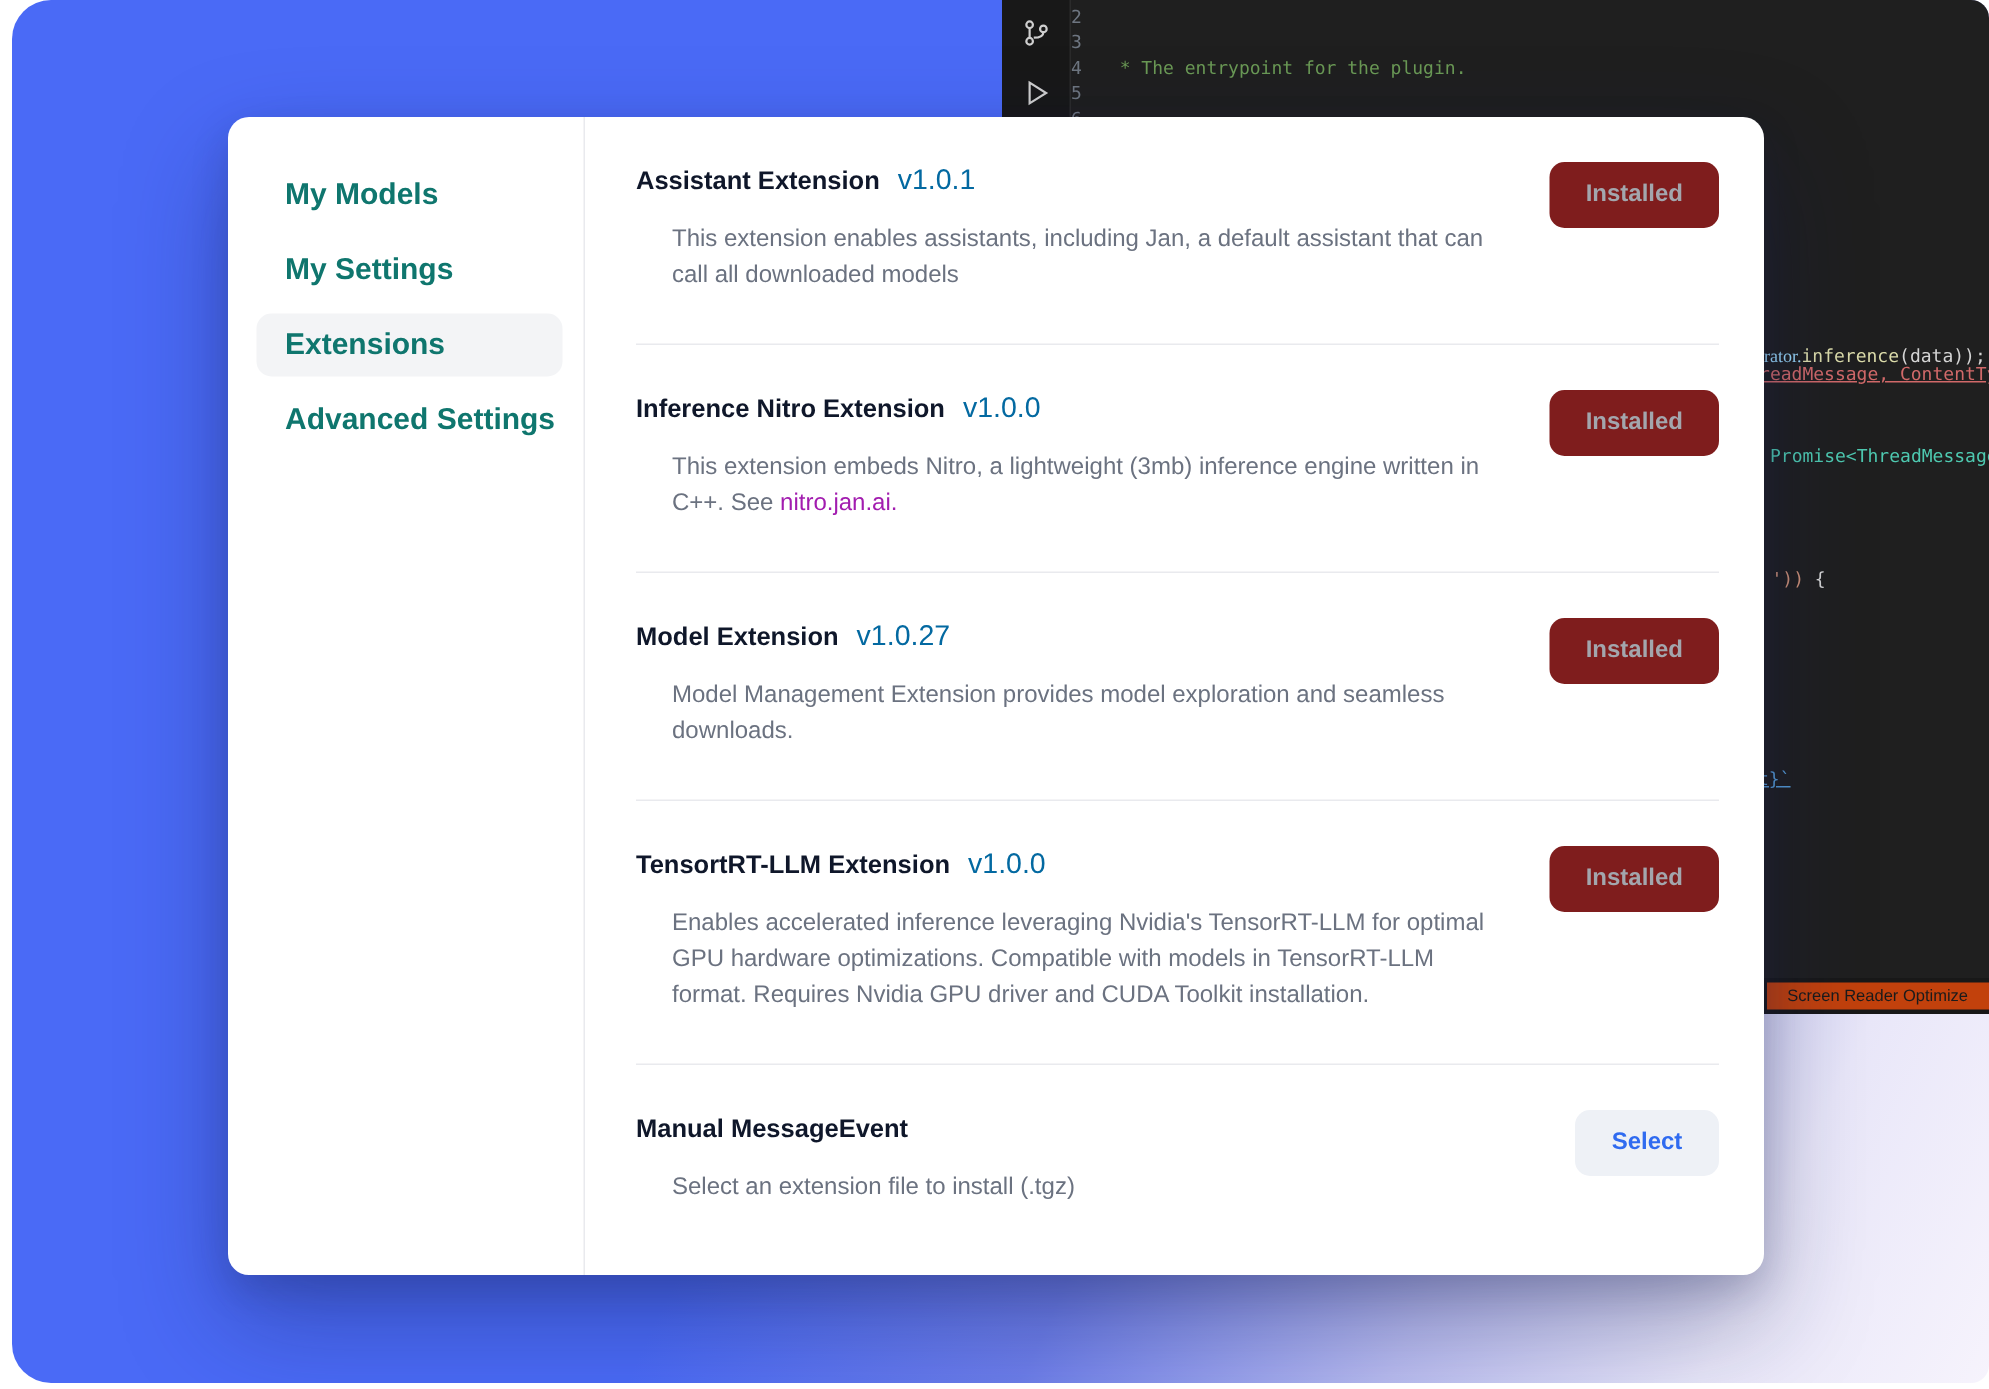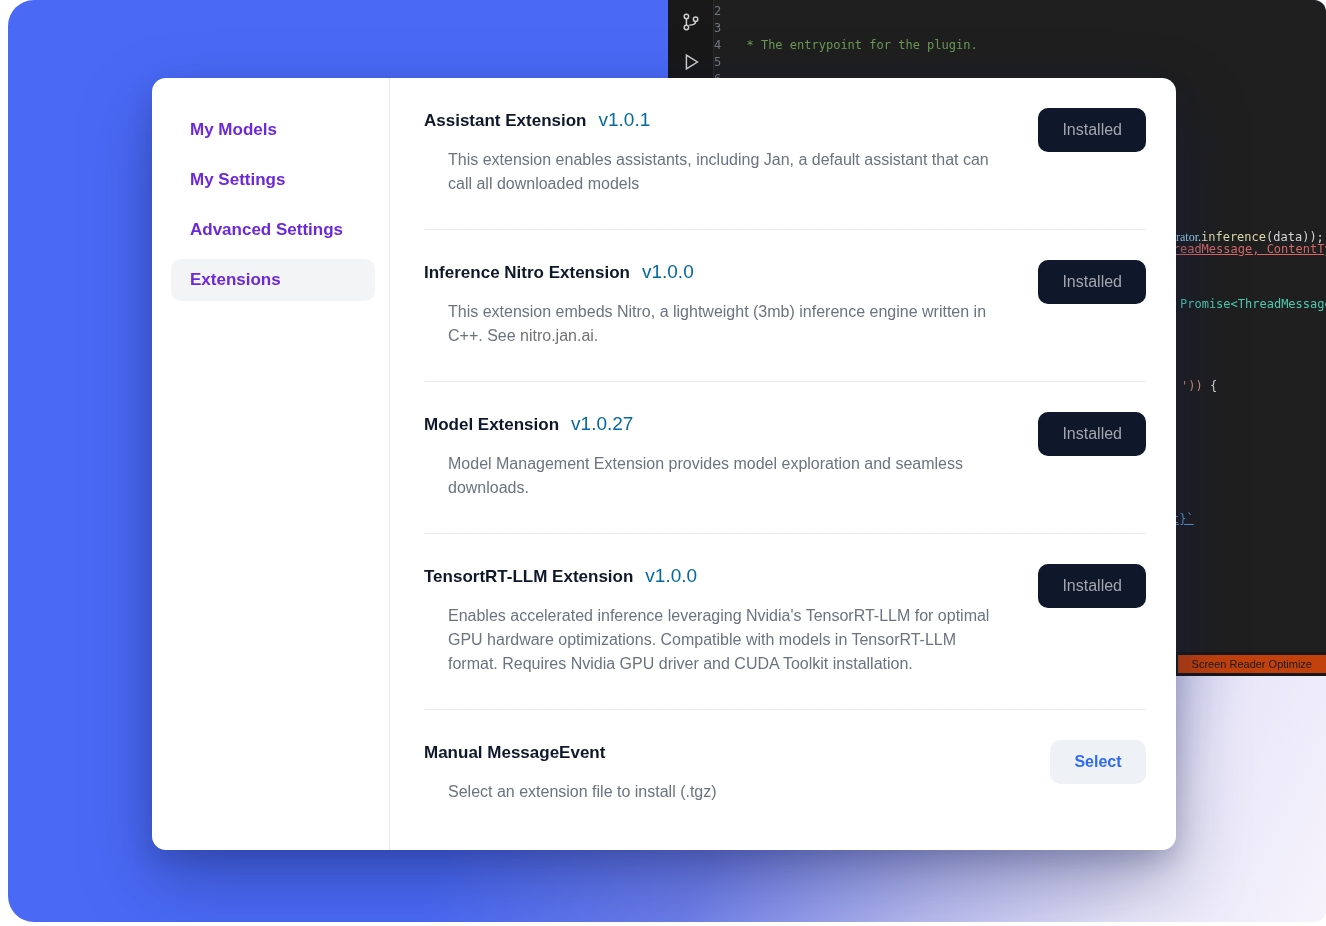--- a/index.html
+++ b/index.html
@@ -41,37 +41,37 @@
   .status-left { color:#9d9d9d; font-family:"Liberation Sans",sans-serif; }
   .status-badge { background:#c2410c; color:#1b1b1b; padding:3px 14px; white-space:nowrap;
                   font-family:"Liberation Sans",sans-serif; cursor:pointer; }
 
   
   .modal { position:absolute; left:144px; top:78px; width:1024px; height:772px;
            background:#ffffff; border-radius:14px; display:flex; overflow:hidden;
            box-shadow:0 30px 70px rgba(20,30,80,.35), 0 10px 25px rgba(20,30,80,.18); }
   .sidebar { width:238px; border-right:1px solid #e9eaee; padding:31px 15px 0 19px; flex:none; }
   .side-item { width:204px; height:42px; display:flex; align-items:center; padding-left:19px;
-               border-radius:10px; font-weight:700; font-size:17px; color:#6d28d9;
+               border-radius:10px; font-weight:700; font-size:20px; color:#0f766e;
                margin-bottom:8px; cursor:pointer; }
   .side-item.selected { background:#f3f4f6; }
 
   .content { flex:1; padding:0 30px 0 34px; }
   .section { display:flex; justify-content:space-between; align-items:flex-start;
              padding:30px 0 33px; border-bottom:1px solid #e9eaee; }
   .section:last-child { border-bottom:none; padding-bottom:22px; }
   .sec-text { max-width:578px; }
   .sec-title-row { display:flex; align-items:baseline; gap:12px; margin-bottom:14px; }
   .sec-title { font-size:17px; font-weight:700; color:#0f172a; line-height:26px; }
   .sec-version { font-size:19px; color:#0369a1; }
   .sec-version:empty { display:none; }
   .sec-desc { font-size:16px; color:#6b7280; line-height:24px;margin-left:24px; }
-  .desc-link { color:#737373; text-decoration:none; cursor:pointer; }
+  .desc-link { color:#a21caf; text-decoration:none; cursor:pointer; }
   .btn { min-width:96px; padding:0 24px; height:44px; border-radius:10px; border:none;
-         background:#0f172a; color:#a3a6ad; font-size:16px; font-weight:400;
+         background:#7f1d1d; color:#a3a6ad; font-size:16px; font-weight:700;
          font-family:"Liberation Sans",sans-serif; display:flex; align-items:center;
          justify-content:center; cursor:pointer; flex:none; }
   .btn.select { background:#eef1f6; color:#2f6bf0; font-weight:700; }
 </style>
 </head>
 <body>
 
 <div class="scene">
 
   <div class="editor">
@@ -117,22 +117,22 @@
       <span class="status-left">go</span>
       <span class="status-badge">Screen Reader Optimize</span>
     </div>
   </div>
 
   <div class="modal">
 
     <div class="sidebar">
       <div class="side-item">My Models</div>
       <div class="side-item">My Settings</div>
+      <div class="side-item selected">Extensions</div>
       <div class="side-item">Advanced Settings</div>
-      <div class="side-item selected">Extensions</div>
     </div>
 
     <div class="content">
 
       <div class="section">
         <div class="sec-text">
           <div class="sec-title-row">
             <span class="sec-title">Assistant Extension</span>
             <span class="sec-version">v1.0.1</span>
           </div>

